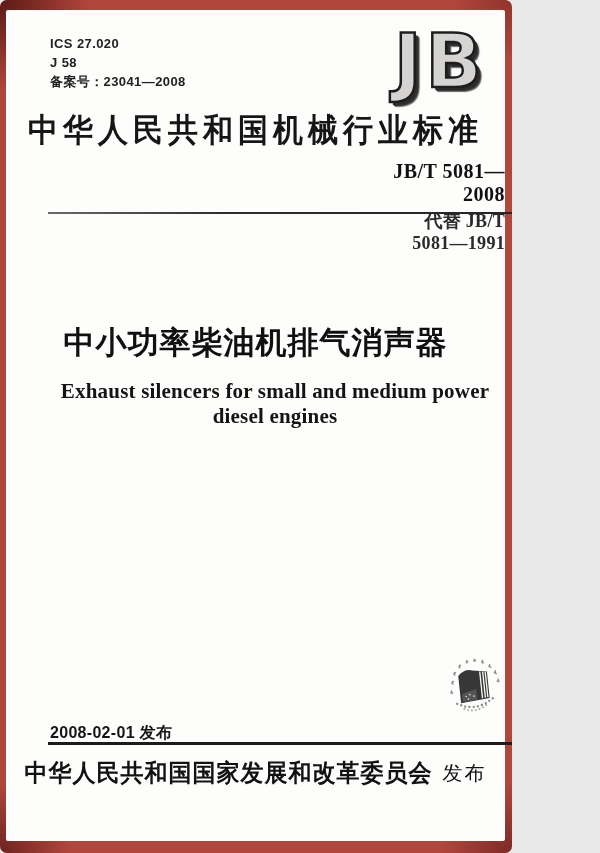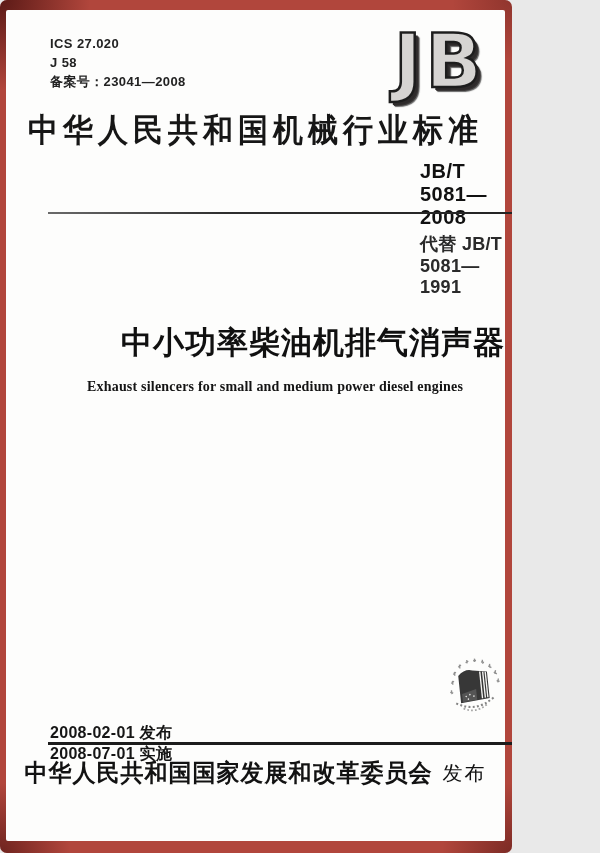--- a/index.html
+++ b/index.html
@@ -44,40 +44,40 @@
   
   .org-title{
     position:absolute;left:0;right:0;top:100px;margin:0;
     text-align:center;
     font-size:30px;font-weight:bold;letter-spacing:5px;
     color:#161616;
     transform:scaleY(1.08);
   }
   
   .std-code-block{
-    position:absolute;left:414px;top:150px;
-    font-family:Liberation Sans, sans-serif;
-    text-align:left;
+    position:absolute;left:380px;top:150px;
+    font-family:Liberation Serif, serif;
+    text-align:right;
   }
   .std-code{font-size:20px;font-weight:bold;letter-spacing:.5px;color:#111;}
   .std-replaces{font-size:18px;font-weight:bold;color:#2a2a2a;margin-top:3px;letter-spacing:.3px;}
   .rule{position:absolute;left:42px;width:506px;background:#3a3a3a;}
   .rule-top{top:202px;height:2px;background:linear-gradient(to right,#6a6a6a,#2e2e2e 35%,#232323);}
   .rule-bottom{top:732px;height:3px;background:#1c1c1c;}
   
   .doc-title-zh{
     position:absolute;left:0;right:0;top:312px;
-    text-align:right;
+    text-align:center;
     font-size:31px;font-weight:bold;letter-spacing:1px;color:#101010;
   }
   .doc-title-en{
     position:absolute;left:0;right:0;top:369px;
     text-align:center;
     font-family:"Liberation Serif","DejaVu Serif",serif;
-    font-size:14px;font-weight:bold;color:#141414;letter-spacing:.2px;padding-left:39px;
+    font-size:21px;font-weight:bold;color:#141414;letter-spacing:.2px;padding-left:39px;
   }
   
   .stamp{
     position:absolute;left:438px;top:646px;width:58px;height:62px;
     transform:rotate(-6deg);
     opacity:.88;
   }
   
   .dates-row{
     position:absolute;left:44px;right:44px;top:713px;
@@ -145,21 +145,20 @@
           <circle cx="26" cy="39.5" r=".8"></circle>
         <circle cx="30" cy="41.5" r=".8"></circle>
           <circle cx="24" cy="44" r=".8"></circle>
       </g>
       <path d="M11 47 Q30 59 50 45" fill="none" stroke="#5c5c5c" stroke-width="2.2" stroke-dasharray="2 2.4" opacity=".85"></path>
       <path d="M18 53 Q30 60 43 51" fill="none" stroke="#6e6e6e" stroke-width="1.8" stroke-dasharray="1.8 2.2" opacity=".7"></path>
     </svg>
 
     <div class="dates-row">
       <span>2008-02-01 发布</span>
-      <span>2008-07-01 实施</span>
     </div>
 
     <div class="rule rule-bottom"></div>
 
     <div class="publisher-row">
       <span class="publisher">中华人民共和国国家发展和改革委员会</span>
       <span class="publisher-action">发布</span>
     </div>
 
   </div>

